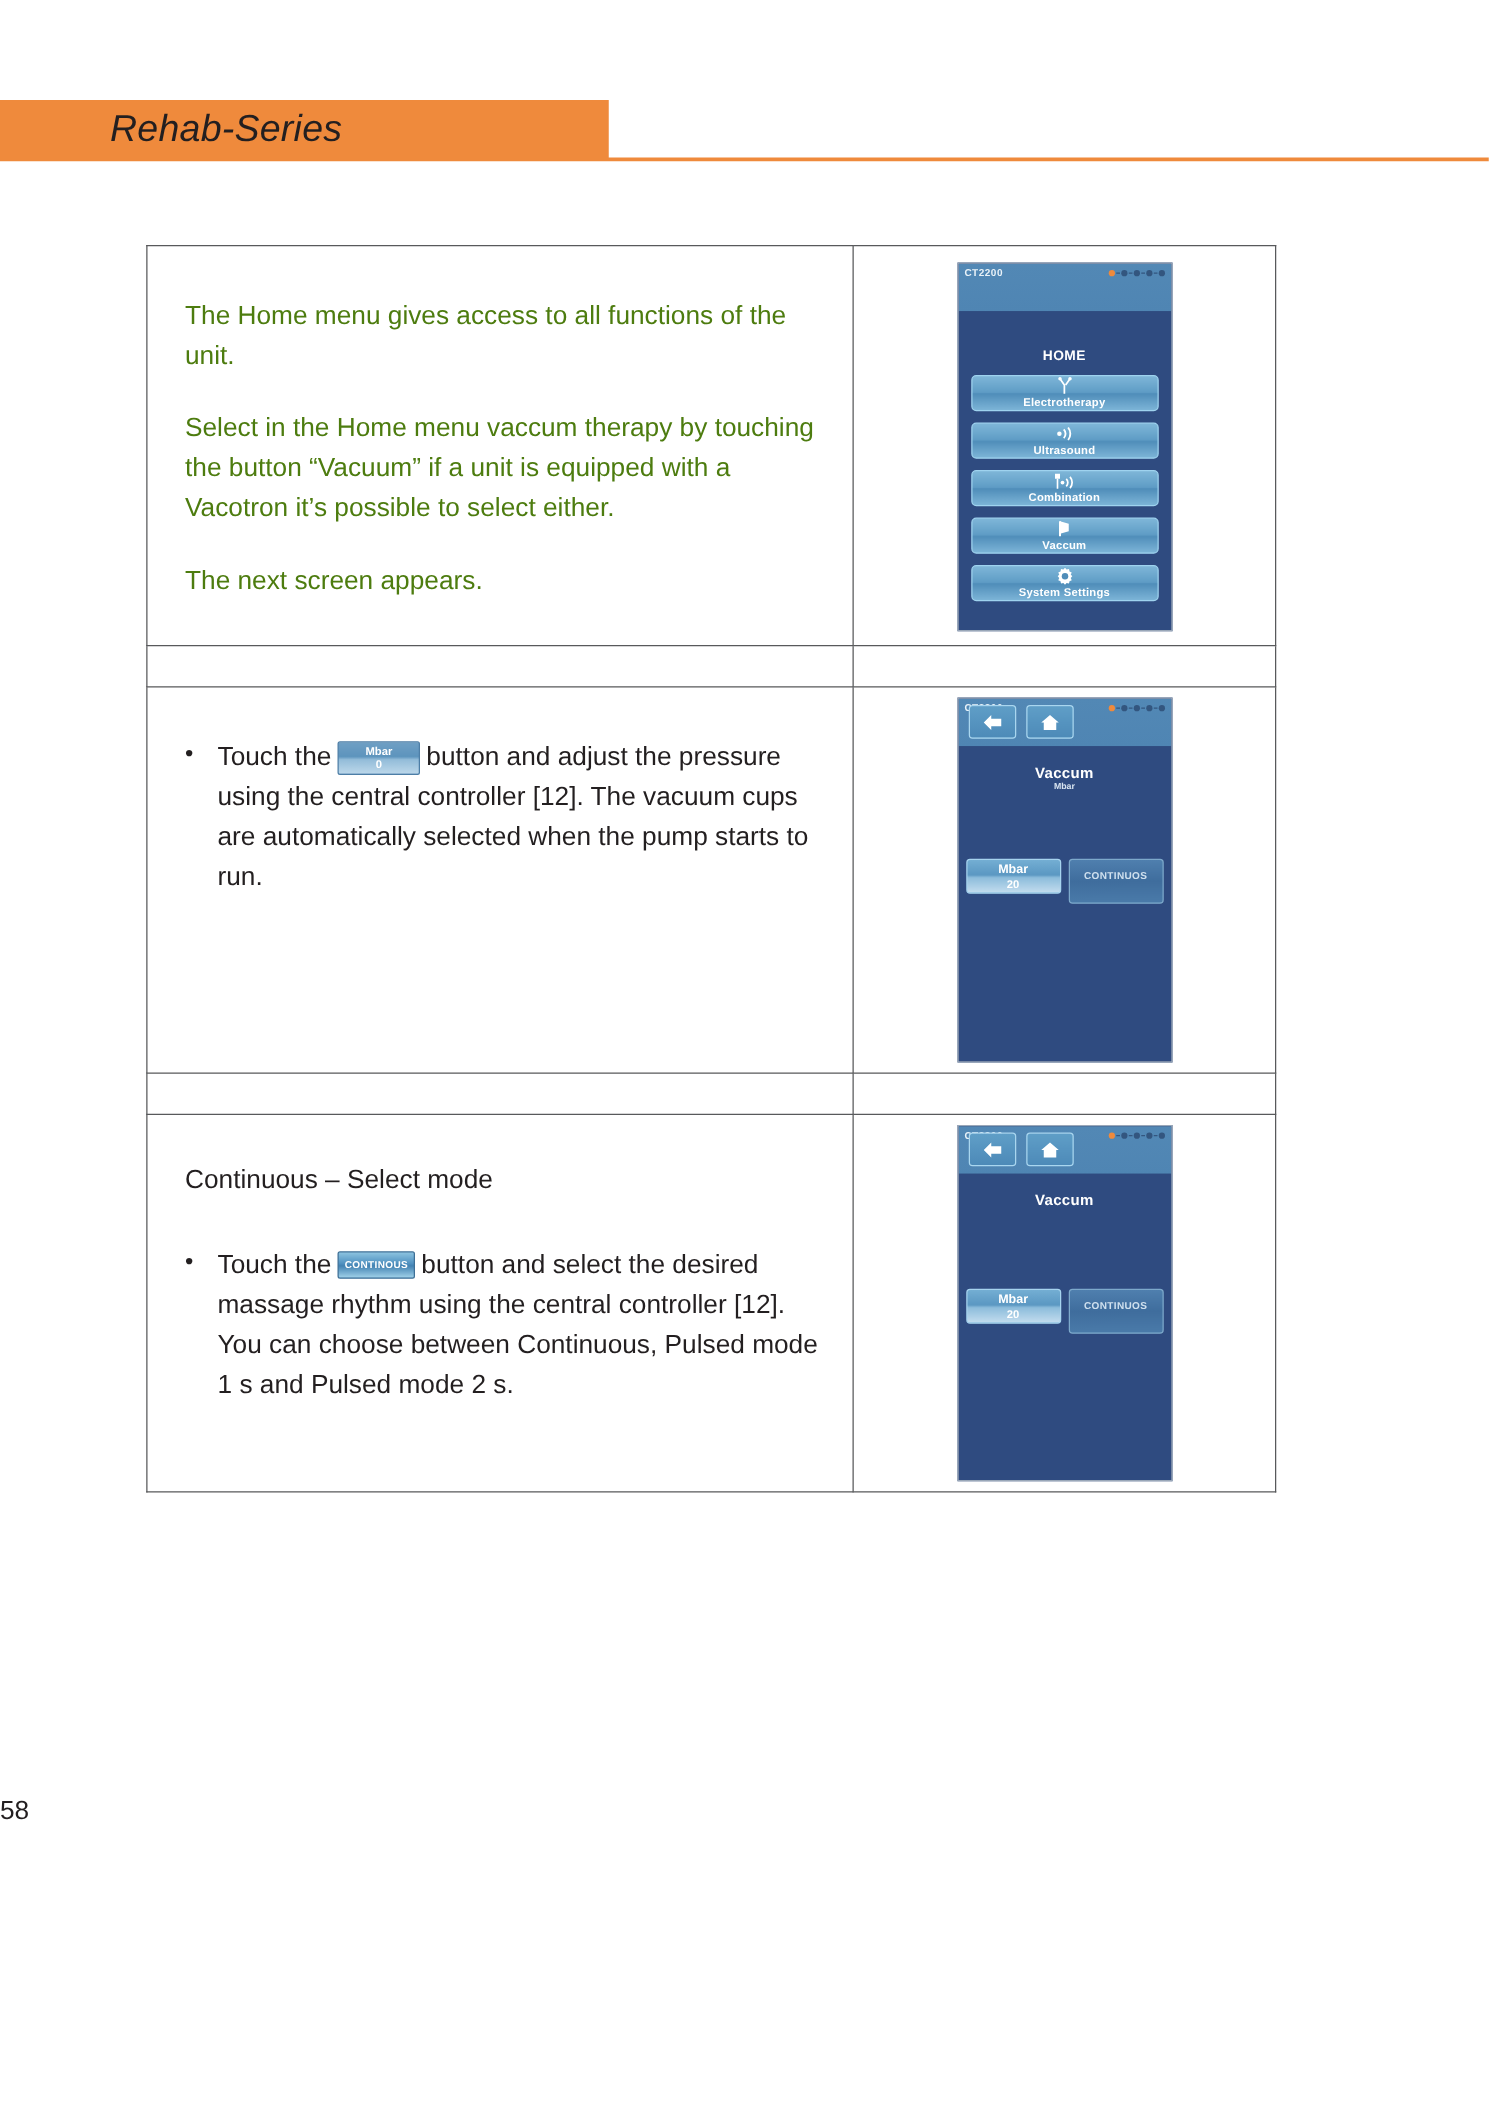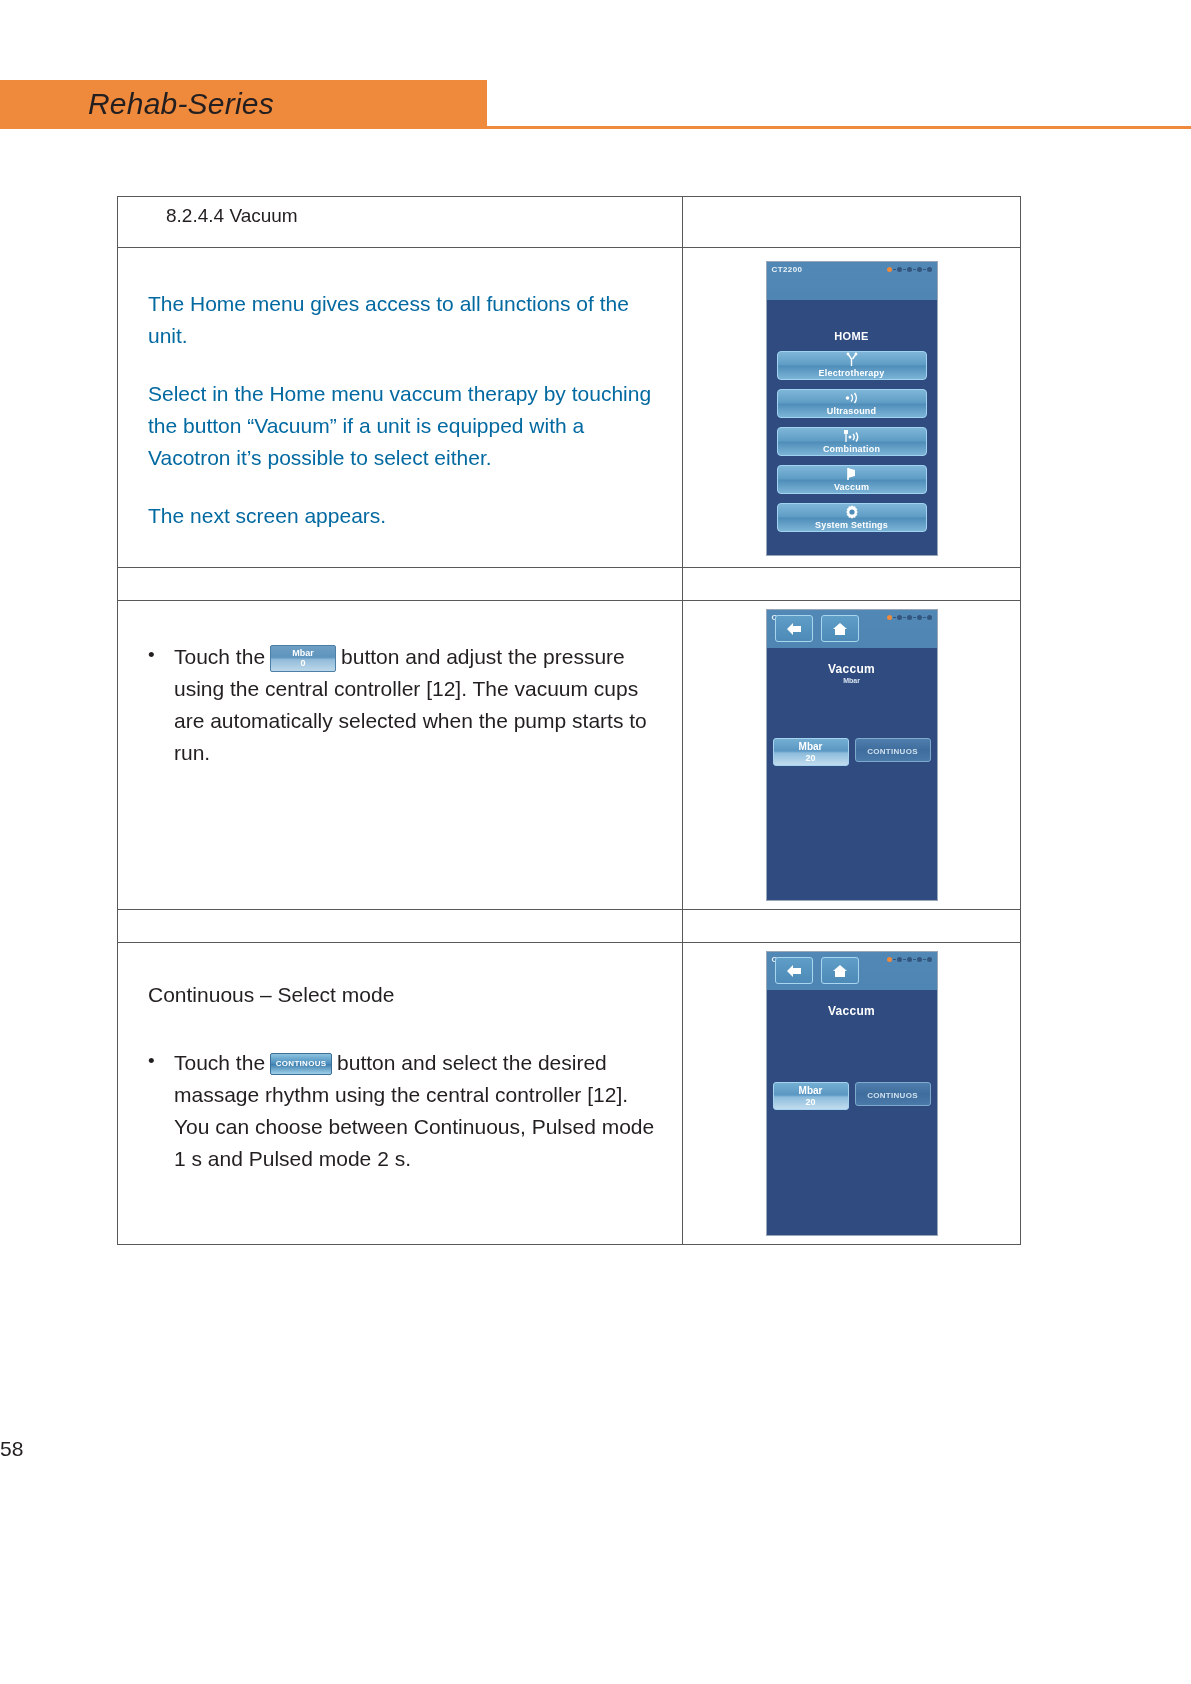--- a/index.html
+++ b/index.html
@@ -82,21 +82,21 @@
   }
   .cell-screen {
     padding: 0 !important;
     text-align: center;
   }
 
   .para {
     font-size: 21px;
     line-height: 1.52;
     margin: 0 0 26px 0;
-    color: #0369a1;
+    color: #4d7c0f;
   }
   .para:last-child { margin-bottom: 0; }
 
   .section-label {
     font-size: 21px;
     margin: 0 0 40px 0;
     color: #231f20;
   }
 
   .bullet-row {
@@ -296,21 +296,21 @@
     font-weight: bold;
     line-height: 1.2;
     padding-top: 2px;
     box-sizing: border-box;
   }
   .param-btn .big { display: block; font-size: 10px; }
   .param-btn .small { display: block; font-size: 9px; }
 
   .mode-btn {
     width: 76px;
-    height: 24px;
+    height: 36px;
     border: 1px solid #7da9cb;
     border-radius: 3px;
     background: linear-gradient(to bottom, #4f7fae 0%, #3f6d9d 50%, #4a7aa9 100%);
     color: #cfe0ee;
     text-align: center;
     font-size: 8px;
     font-weight: bold;
     line-height: 26px;
     letter-spacing: 0.3px;
     box-sizing: border-box;
@@ -335,24 +335,20 @@
   <div class="header-rule"></div>
 </div>
 
 <table class="doc-table">
   <colgroup>
     <col class="col-text">
     <col class="col-img">
   </colgroup>
   <tbody>
 
-    <tr>
-      <td class="cell-heading">8.2.4.4 Vacuum</td>
-      <td></td>
-    </tr>
 
     <tr>
       <td class="cell-body">
         <p class="para">The Home menu gives access to all functions of the unit.</p>
         <p class="para">Select in the Home menu vaccum therapy by touching the button  “Vacuum” if a unit is equipped with a Vacotron it’s possible to select either.</p>
         <p class="para">The next screen appears.</p>
       </td>
       <td class="cell-screen">
 
         <div class="device device-1">

